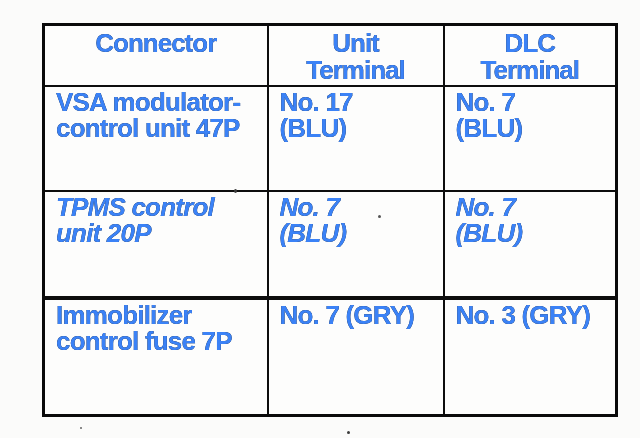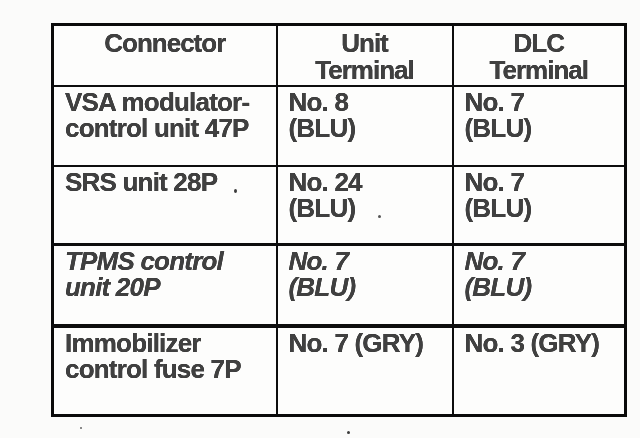--- a/index.html
+++ b/index.html
@@ -9,26 +9,26 @@
     font-family:"Liberation Sans", sans-serif;
     overflow:hidden;
   }
   .page{
     position:relative;
     width:640px;height:438px;
     background:#fbfbfa;
   }
   table.conn-table{
     position:absolute;
-    left:51px;top:23px;
+    left:42px;top:23px;
     width:573px;height:394px;
     border-collapse:collapse;
     table-layout:fixed;
     background:#fdfdfc;
-    color:#404040;
+    color:#3b82f6;
   }
   table.conn-table th,
   table.conn-table td{
     border:2px solid #0d0d0d;
     vertical-align:top;
     white-space:pre-line;
     overflow:hidden;
   }
   
   table.conn-table{border:3px solid #0a0a0a;}
@@ -89,28 +89,21 @@
         <th>Unit
 Terminal</th>
         <th>DLC
 Terminal</th>
       </tr>
     </thead>
     <tbody>
       <tr class="row-1">
         <td>VSA modulator-
 control unit 47P</td>
-        <td>No. 8
-(BLU)</td>
-        <td>No. 7
-(BLU)</td>
-      </tr>
-      <tr class="row-2">
-        <td>SRS unit 28P</td>
-        <td>No. 24
+        <td>No. 17
 (BLU)</td>
         <td>No. 7
 (BLU)</td>
       </tr>
       <tr class="row-4">
         <td>TPMS control
 unit 20P</td>
         <td>No. 7
 (BLU)</td>
         <td>No. 7

